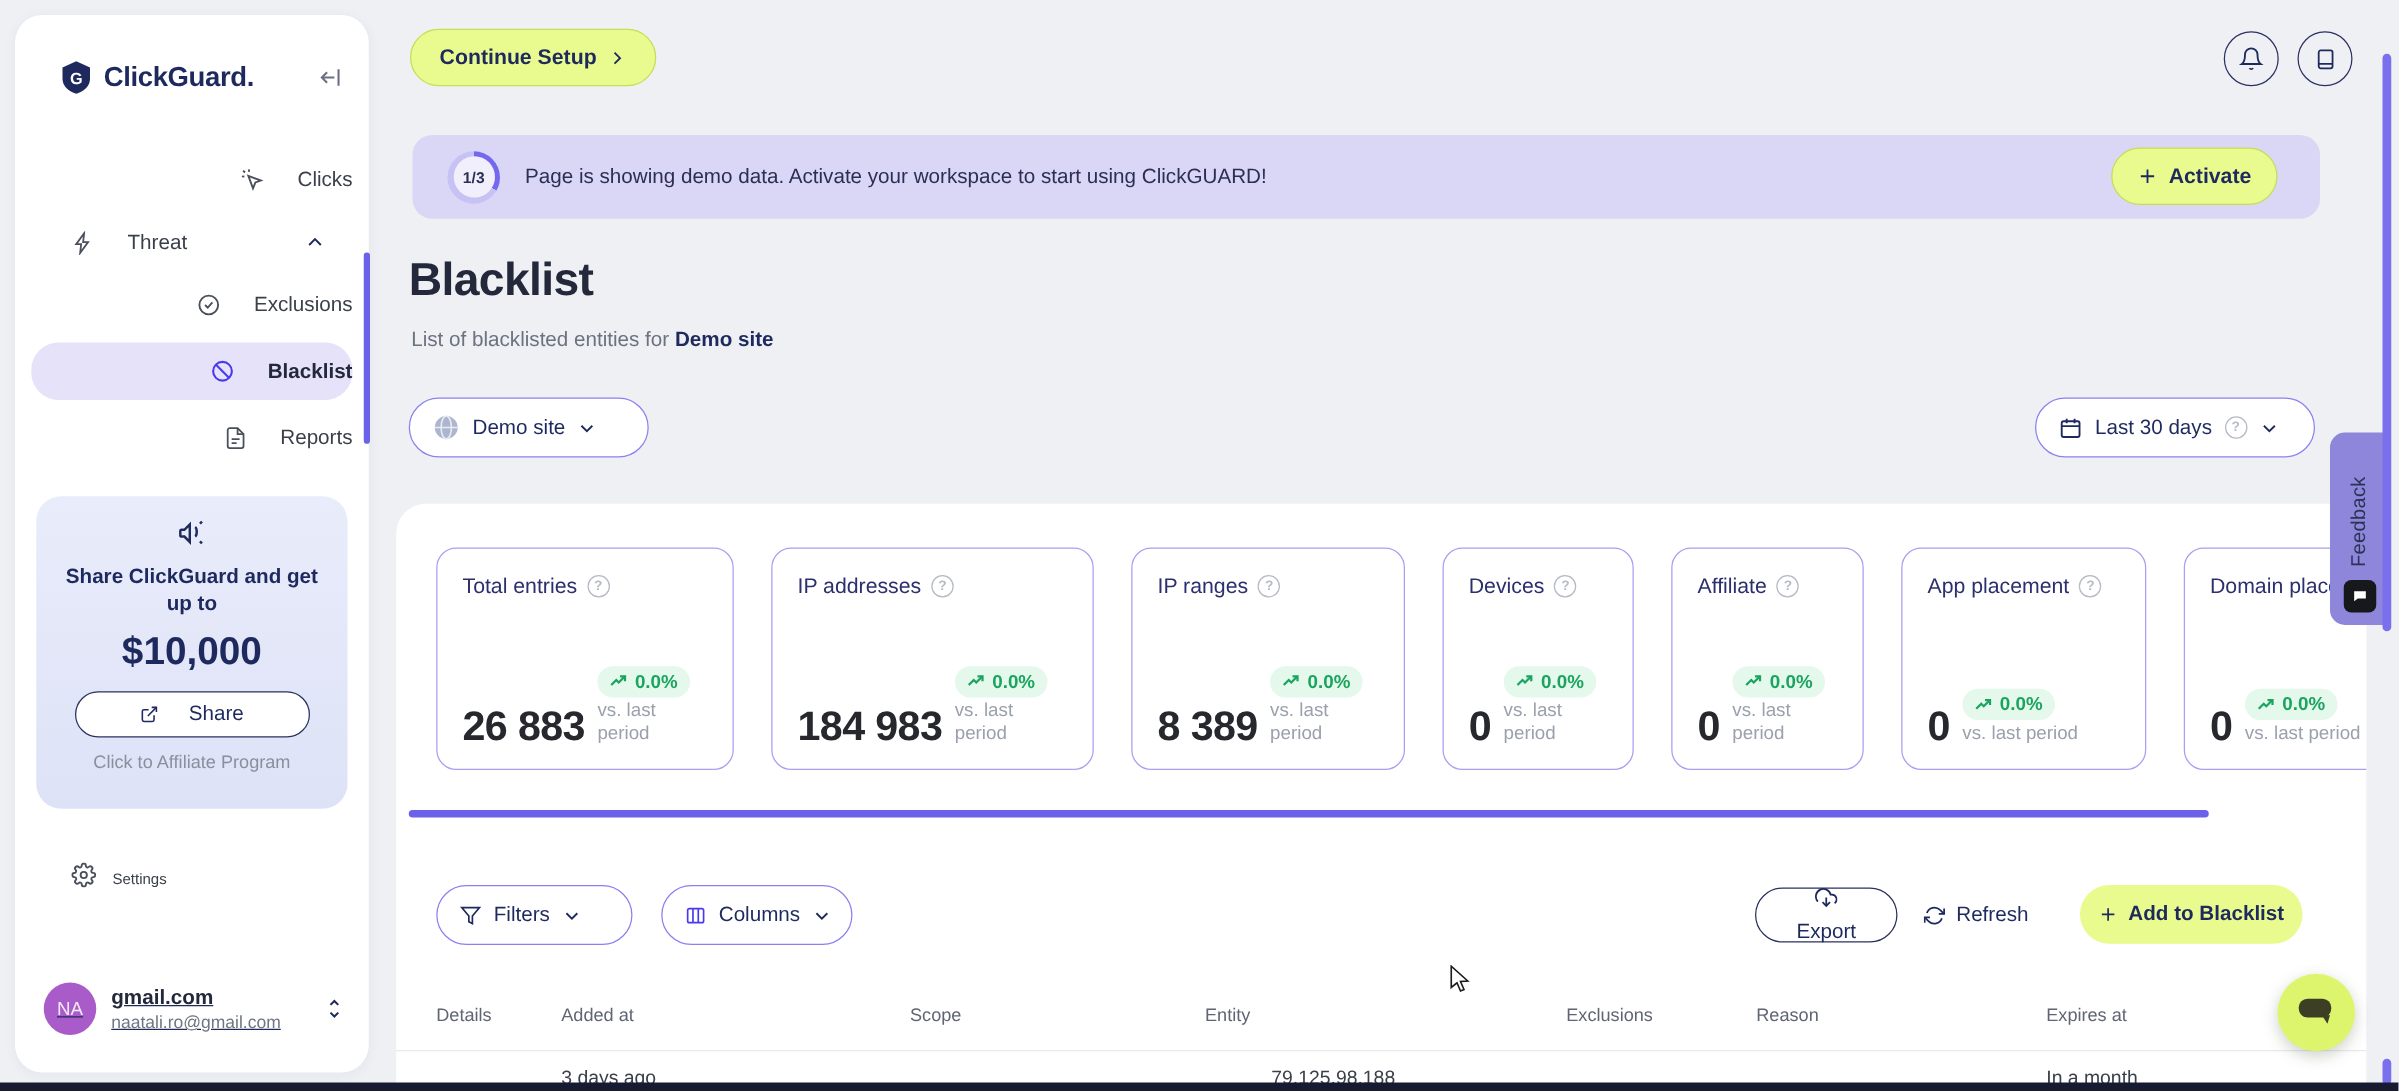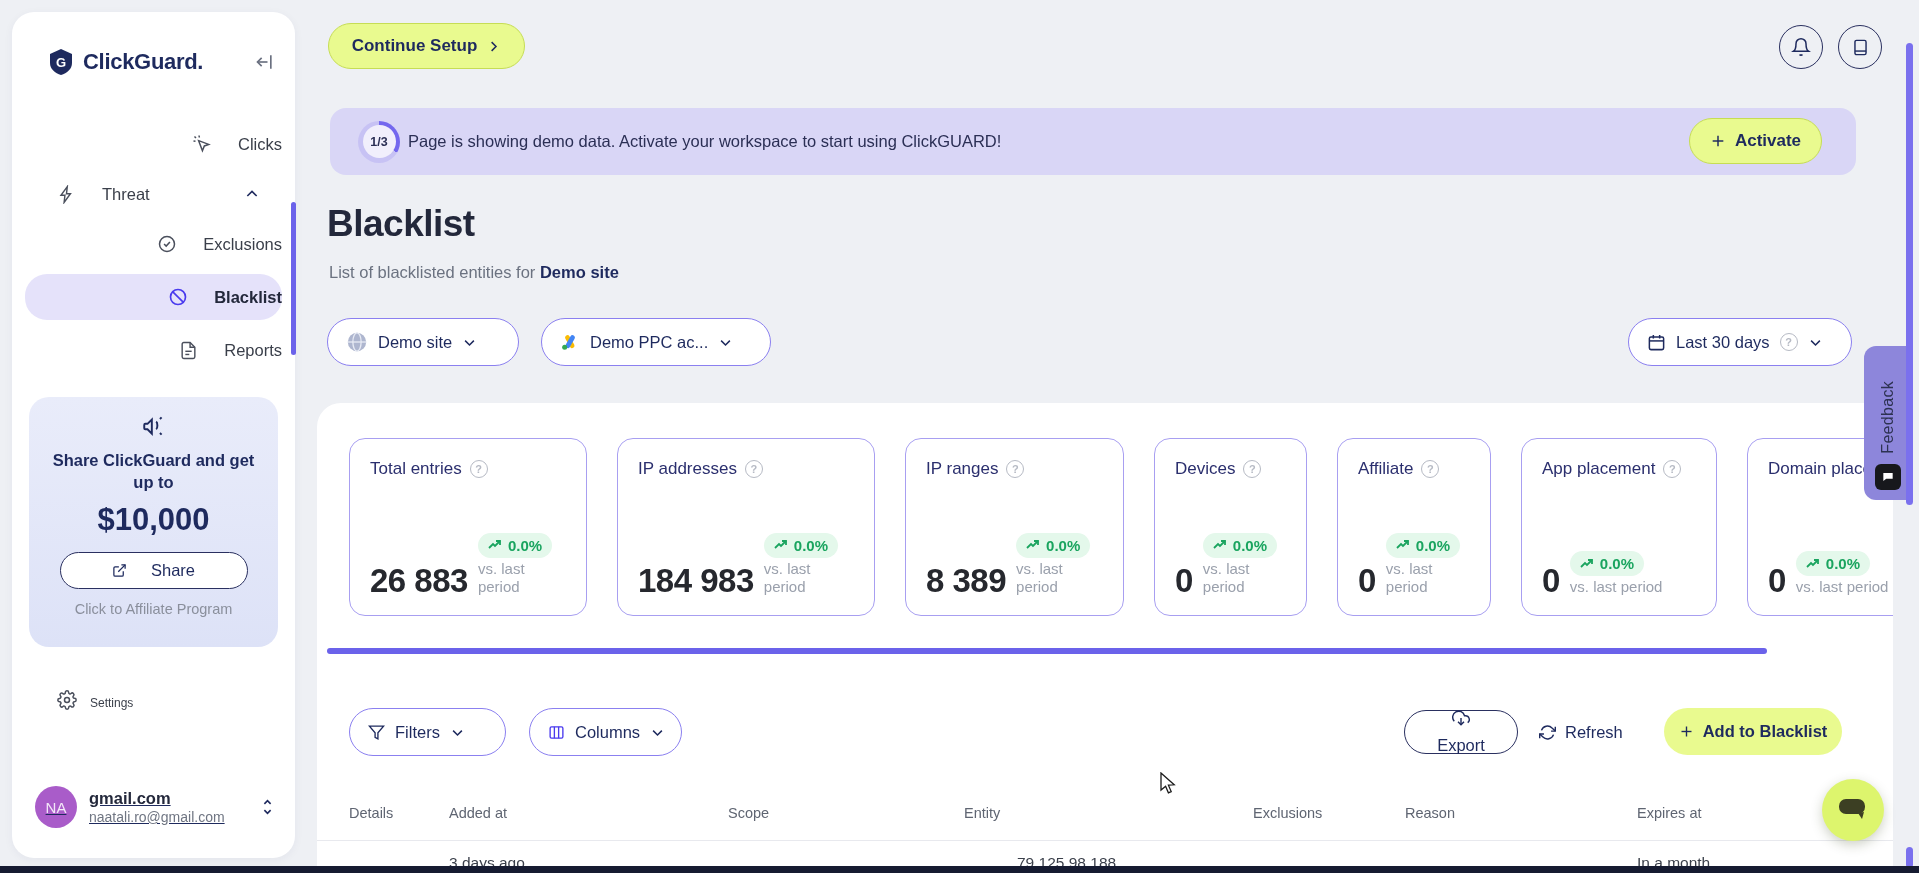--- a/index.html
+++ b/index.html
@@ -52,21 +52,21 @@
                     color:#1e2a5e; cursor:pointer; background:transparent; }
 
   
   .banner { position:absolute; left:330px; top:108px; width:1526px; height:67px; background:#d9d6f6;
             border-radius:16px; display:flex; align-items:center; }
   .ring { margin-left:28px; width:42px; height:42px; border-radius:50%; flex:0 0 auto;
           background:conic-gradient(#7468ee 0 120deg, #c7c2f4 120deg 360deg);
           display:flex; align-items:center; justify-content:center; }
   .ring-inner { width:33px; height:33px; border-radius:50%; background:#f1effc; display:flex;
                 align-items:center; justify-content:center; font-size:12.5px; font-weight:700; color:#2b2f55; }
-  .banner-msg { margin-left:8px; font-size:16.5px; color:#2b2f55; }
+  .banner-msg { margin-left:20px; font-size:16.5px; color:#2b2f55; }
   .activate-btn { position:absolute; right:34px; top:10px; width:133px; height:46px; font-size:17px; }
 
   
   .page-title { position:absolute; left:327px; top:203px; font-size:37px; font-weight:800; color:#23283b; letter-spacing:-.5px; }
   .page-sub { position:absolute; left:329px; top:263px; font-size:16.5px; color:#6b7280; }
   .page-sub b { color:#1e2a5e; font-weight:700; }
   .pill { position:absolute; top:318px; height:48px; background:#fff; border:1.3px solid #8b80f0;
           border-radius:26px; display:flex; align-items:center; gap:10px; padding:0 18px;
           font-size:16.5px; font-weight:500; color:#1e2a5e; cursor:pointer; }
   .help-dot { width:18px; height:18px; border:1.4px solid #b6bac4; border-radius:50%; color:#b6bac4;
@@ -303,35 +303,20 @@
           <line x1="2" y1="12" x2="22" y2="12" stroke="#e8ebf4" stroke-width="1.4"></line>
         </svg>
     </span>
     <span>Demo site</span>
     <span>
       <svg width="15" height="15" viewBox="0 0 24 24" fill="none" stroke="#1e2a5e" stroke-width="2.4">
           <polyline points="5 9 12 16 19 9"></polyline>
         </svg>
     </span>
   </div>
-  <div class="pill" style="left:541px; width:230px;">
-    <span>
-      <svg width="20" height="20" viewBox="0 0 24 24">
-          <rect x="9.2" y="3" width="5.6" height="17" rx="2.8" transform="rotate(-30 12 12)" fill="#FBBC04"></rect>
-          <rect x="9.2" y="3" width="5.6" height="17" rx="2.8" transform="rotate(30 12 12)" fill="#4285F4"></rect>
-          <circle cx="5.6" cy="18.2" r="3" fill="#34A853"></circle>
-        </svg>
-    </span>
-    <span>Demo PPC ac...</span>
-    <span>
-      <svg width="15" height="15" viewBox="0 0 24 24" fill="none" stroke="#1e2a5e" stroke-width="2.4">
-          <polyline points="5 9 12 16 19 9"></polyline>
-        </svg>
-    </span>
-  </div>
   <div class="pill" style="left:1628px; width:224px;">
     <span>
       <svg width="19" height="19" viewBox="0 0 24 24" fill="none" stroke="#1e2a5e" stroke-width="1.9">
           <rect x="3" y="5" width="18" height="16" rx="2"></rect>
           <line x1="8" y1="2.5" x2="8" y2="7"></line>
           <line x1="16" y1="2.5" x2="16" y2="7"></line>
           <line x1="3" y1="10" x2="21" y2="10"></line>
         </svg>
     </span>
     <span>Last 30 days</span>

